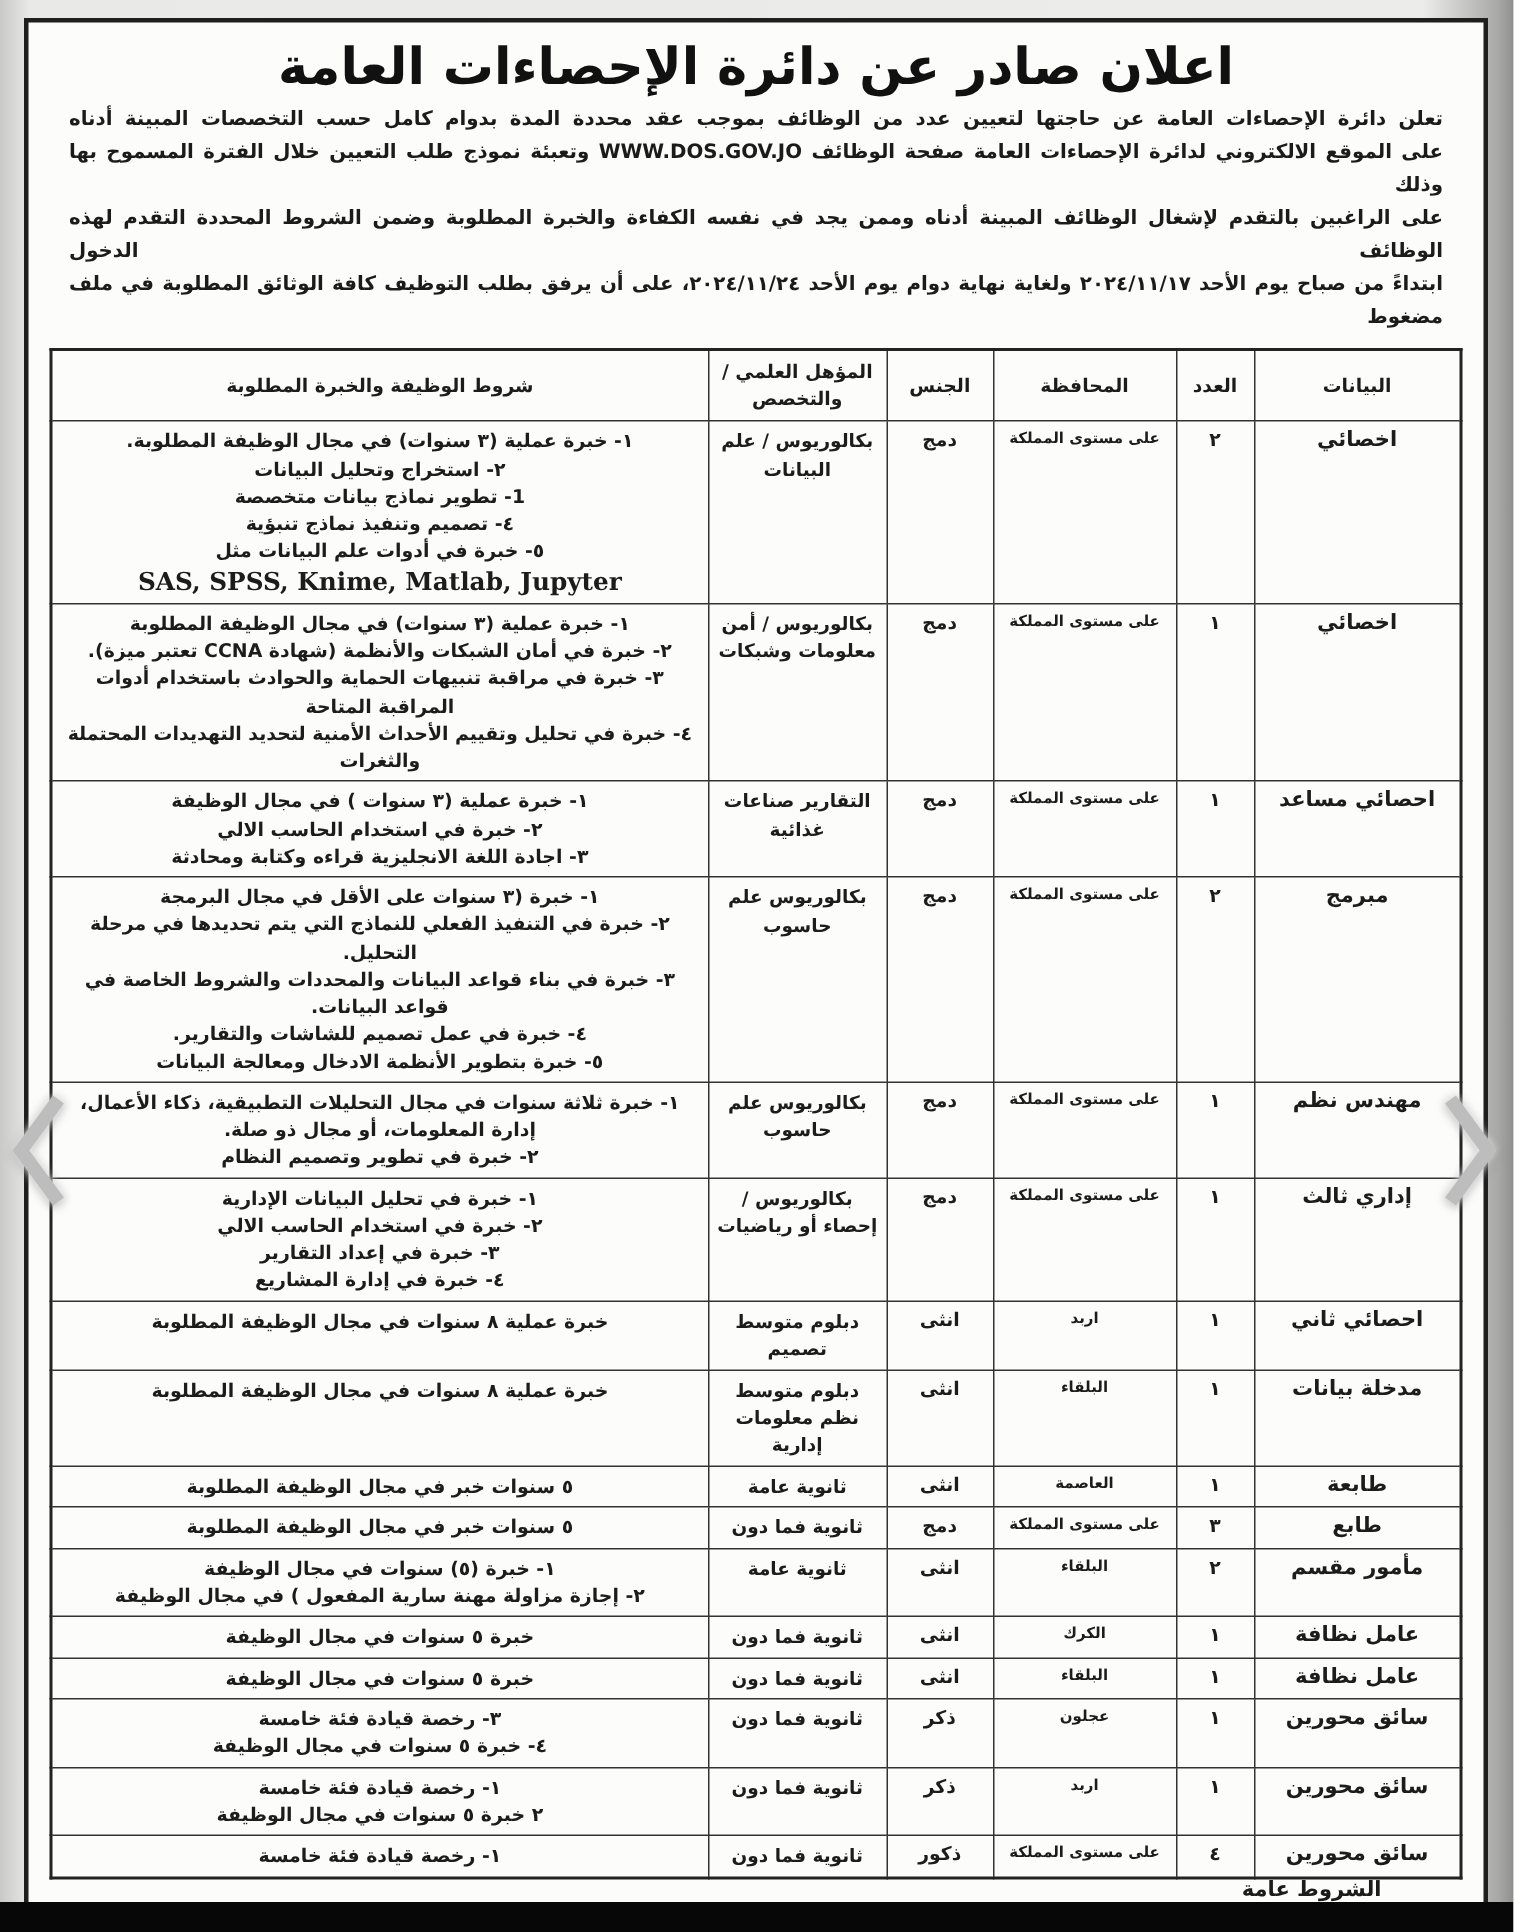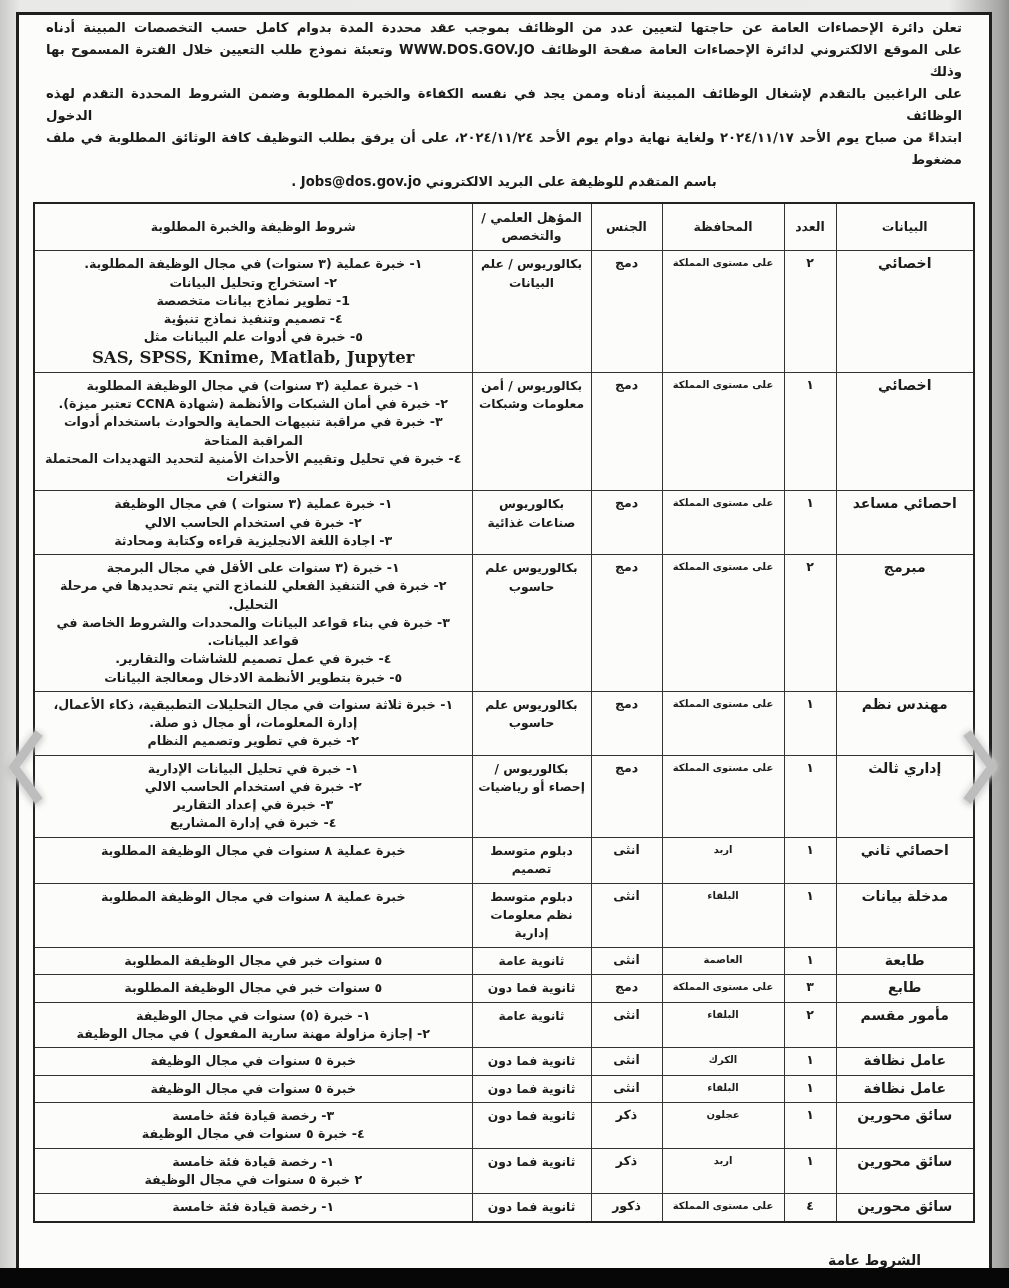--- a/index.html
+++ b/index.html
@@ -68,28 +68,28 @@
   .nav.next{right:8px;}
   .nav svg{width:100%;height:100%;}
 </style>
 </head>
 <body>
 
 <div class="stage">
 
   <div class="doc">
 
+    <h1 class="title">اعلان صادر عن دائرة الإحصاءات العامة</h1>
 
     <div class="intro" id="intro">
 
       <div class="intro-line">تعلن دائرة الإحصاءات العامة عن حاجتها لتعيين عدد من الوظائف بموجب عقد محددة المدة بدوام كامل حسب التخصصات المبينة أدناه</div>
         <div class="intro-line">على الموقع الالكتروني لدائرة الإحصاءات العامة صفحة الوظائف WWW.DOS.GOV.JO وتعبئة نموذج طلب التعيين خلال الفترة المسموح بها وذلك</div>
         <div class="intro-line">على الراغبين بالتقدم لإشغال الوظائف المبينة أدناه وممن يجد في نفسه الكفاءة والخبرة المطلوبة وضمن الشروط المحددة التقدم لهذه الوظائف الدخول</div>
         <div class="intro-line">ابتداءً من صباح يوم الأحد ٢٠٢٤/١١/١٧ ولغاية نهاية دوام يوم الأحد ٢٠٢٤/١١/٢٤، على أن يرفق بطلب التوظيف كافة الوثائق المطلوبة في ملف مضغوط</div>
-        <div class="intro-line intro-center" id="intro-center-slot">باسم المتقدم للوظيفة على البريد الالكتروني Jobs@dos.gov.jo .</div>
     </div>
 
     <table class="jobs">
       <colgroup>
         <col class="w-position">
           <col class="w-count">
           <col class="w-governorate">
         <col class="w-gender">
           <col class="w-qualification">
           <col class="w-conditions">
@@ -131,21 +131,21 @@
               <div class="cond-line">٢- خبرة في أمان الشبكات والأنظمة (شهادة CCNA تعتبر ميزة).</div>
               <div class="cond-line">٣- خبرة في مراقبة تنبيهات الحماية والحوادث باستخدام أدوات المراقبة المتاحة</div>
               <div class="cond-line">٤- خبرة في تحليل وتقييم الأحداث الأمنية لتحديد التهديدات المحتملة والثغرات</div>
             </td>
           </tr>
           <tr>
             <td class="c-position">احصائي مساعد</td>
             <td class="c-count">١</td>
             <td class="c-governorate">على مستوى المملكة</td>
             <td class="c-gender">دمج</td>
-            <td class="c-qualification">بكالوريوس صناعات غذائية</td>
+            <td class="c-qualification">التقارير صناعات غذائية</td>
             <td class="c-conditions">
               <div class="cond-line">١- خبرة عملية (٣ سنوات ) في مجال الوظيفة</div>
               <div class="cond-line">٢- خبرة في استخدام الحاسب الالي</div>
               <div class="cond-line">٣- اجادة اللغة الانجليزية قراءه وكتابة ومحادثة</div>
             </td>
           </tr>
           <tr>
             <td class="c-position">مبرمج</td>
             <td class="c-count">٢</td>
             <td class="c-governorate">على مستوى المملكة</td>

